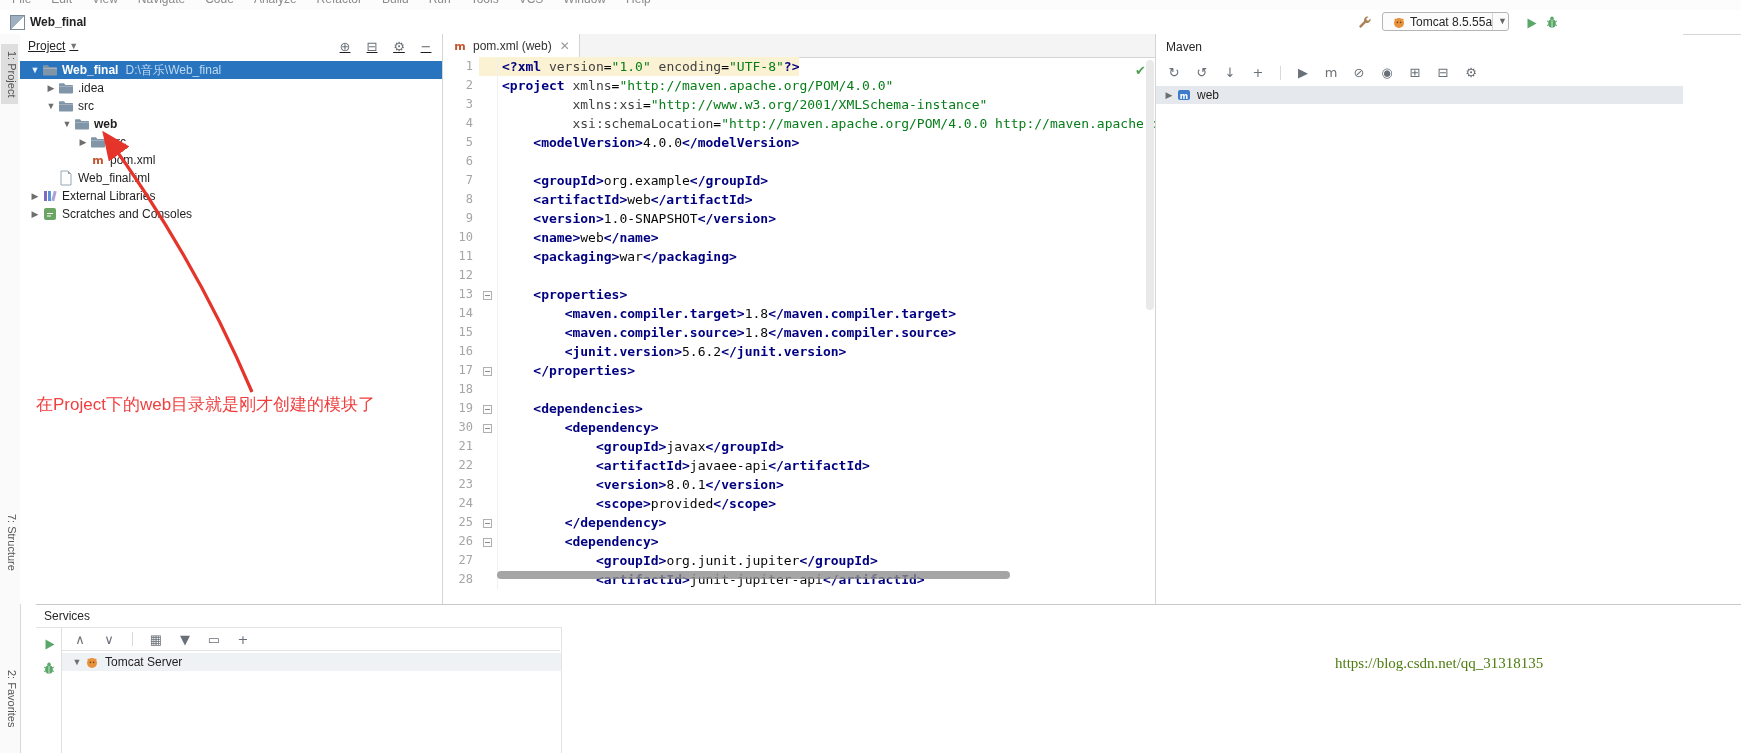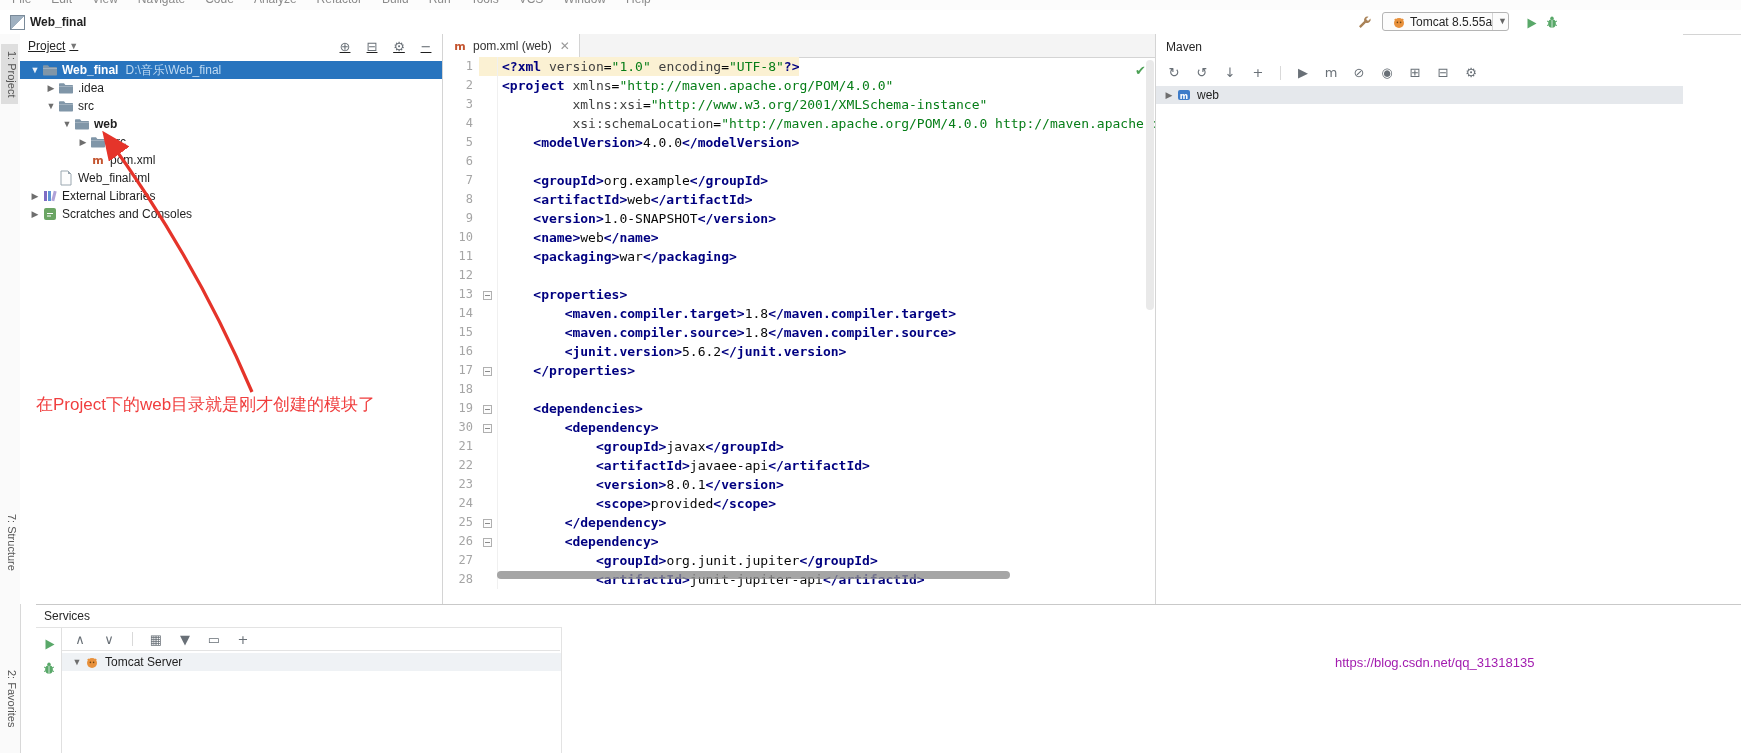--- a/index.html
+++ b/index.html
@@ -88,21 +88,21 @@
   .sv-row2{position:absolute;left:26px;top:66px;height:18px;width:499px;display:flex;align-items:center;padding-left:40px;box-sizing:border-box;}
   .sv-row2 .svgicon{margin-right:6px;width:10px;height:10px;}
 
   
   .gicon{display:inline-block;font-family:"DejaVu Sans",sans-serif;font-size:13px;color:#697077;width:16px;text-align:center;cursor:default;}
   .vsep{display:inline-block;width:1px;height:14px;background:#D9D9D9;margin:0 2px;}
 
   
   .arrow-overlay{position:absolute;left:0;top:0;z-index:6;pointer-events:none;}
   .annotation{position:absolute;left:36px;top:393px;z-index:7;font-size:17px;color:#F03E3E;white-space:nowrap;}
-  .watermark{position:absolute;left:1335px;top:655px;z-index:7;color:#a21caf;font-size:13px;}
+  .watermark{position:absolute;left:1335px;top:655px;z-index:7;color:#4d7c0f;font-size:15px;font-family:Liberation Serif, serif;}
 </style>
 </head>
 <body>
 
 <div class="app">
 
   <div class="menustrip">
     <div class="menurow">
         <span class="menu-item">File</span>
         <span class="menu-item">Edit</span>

